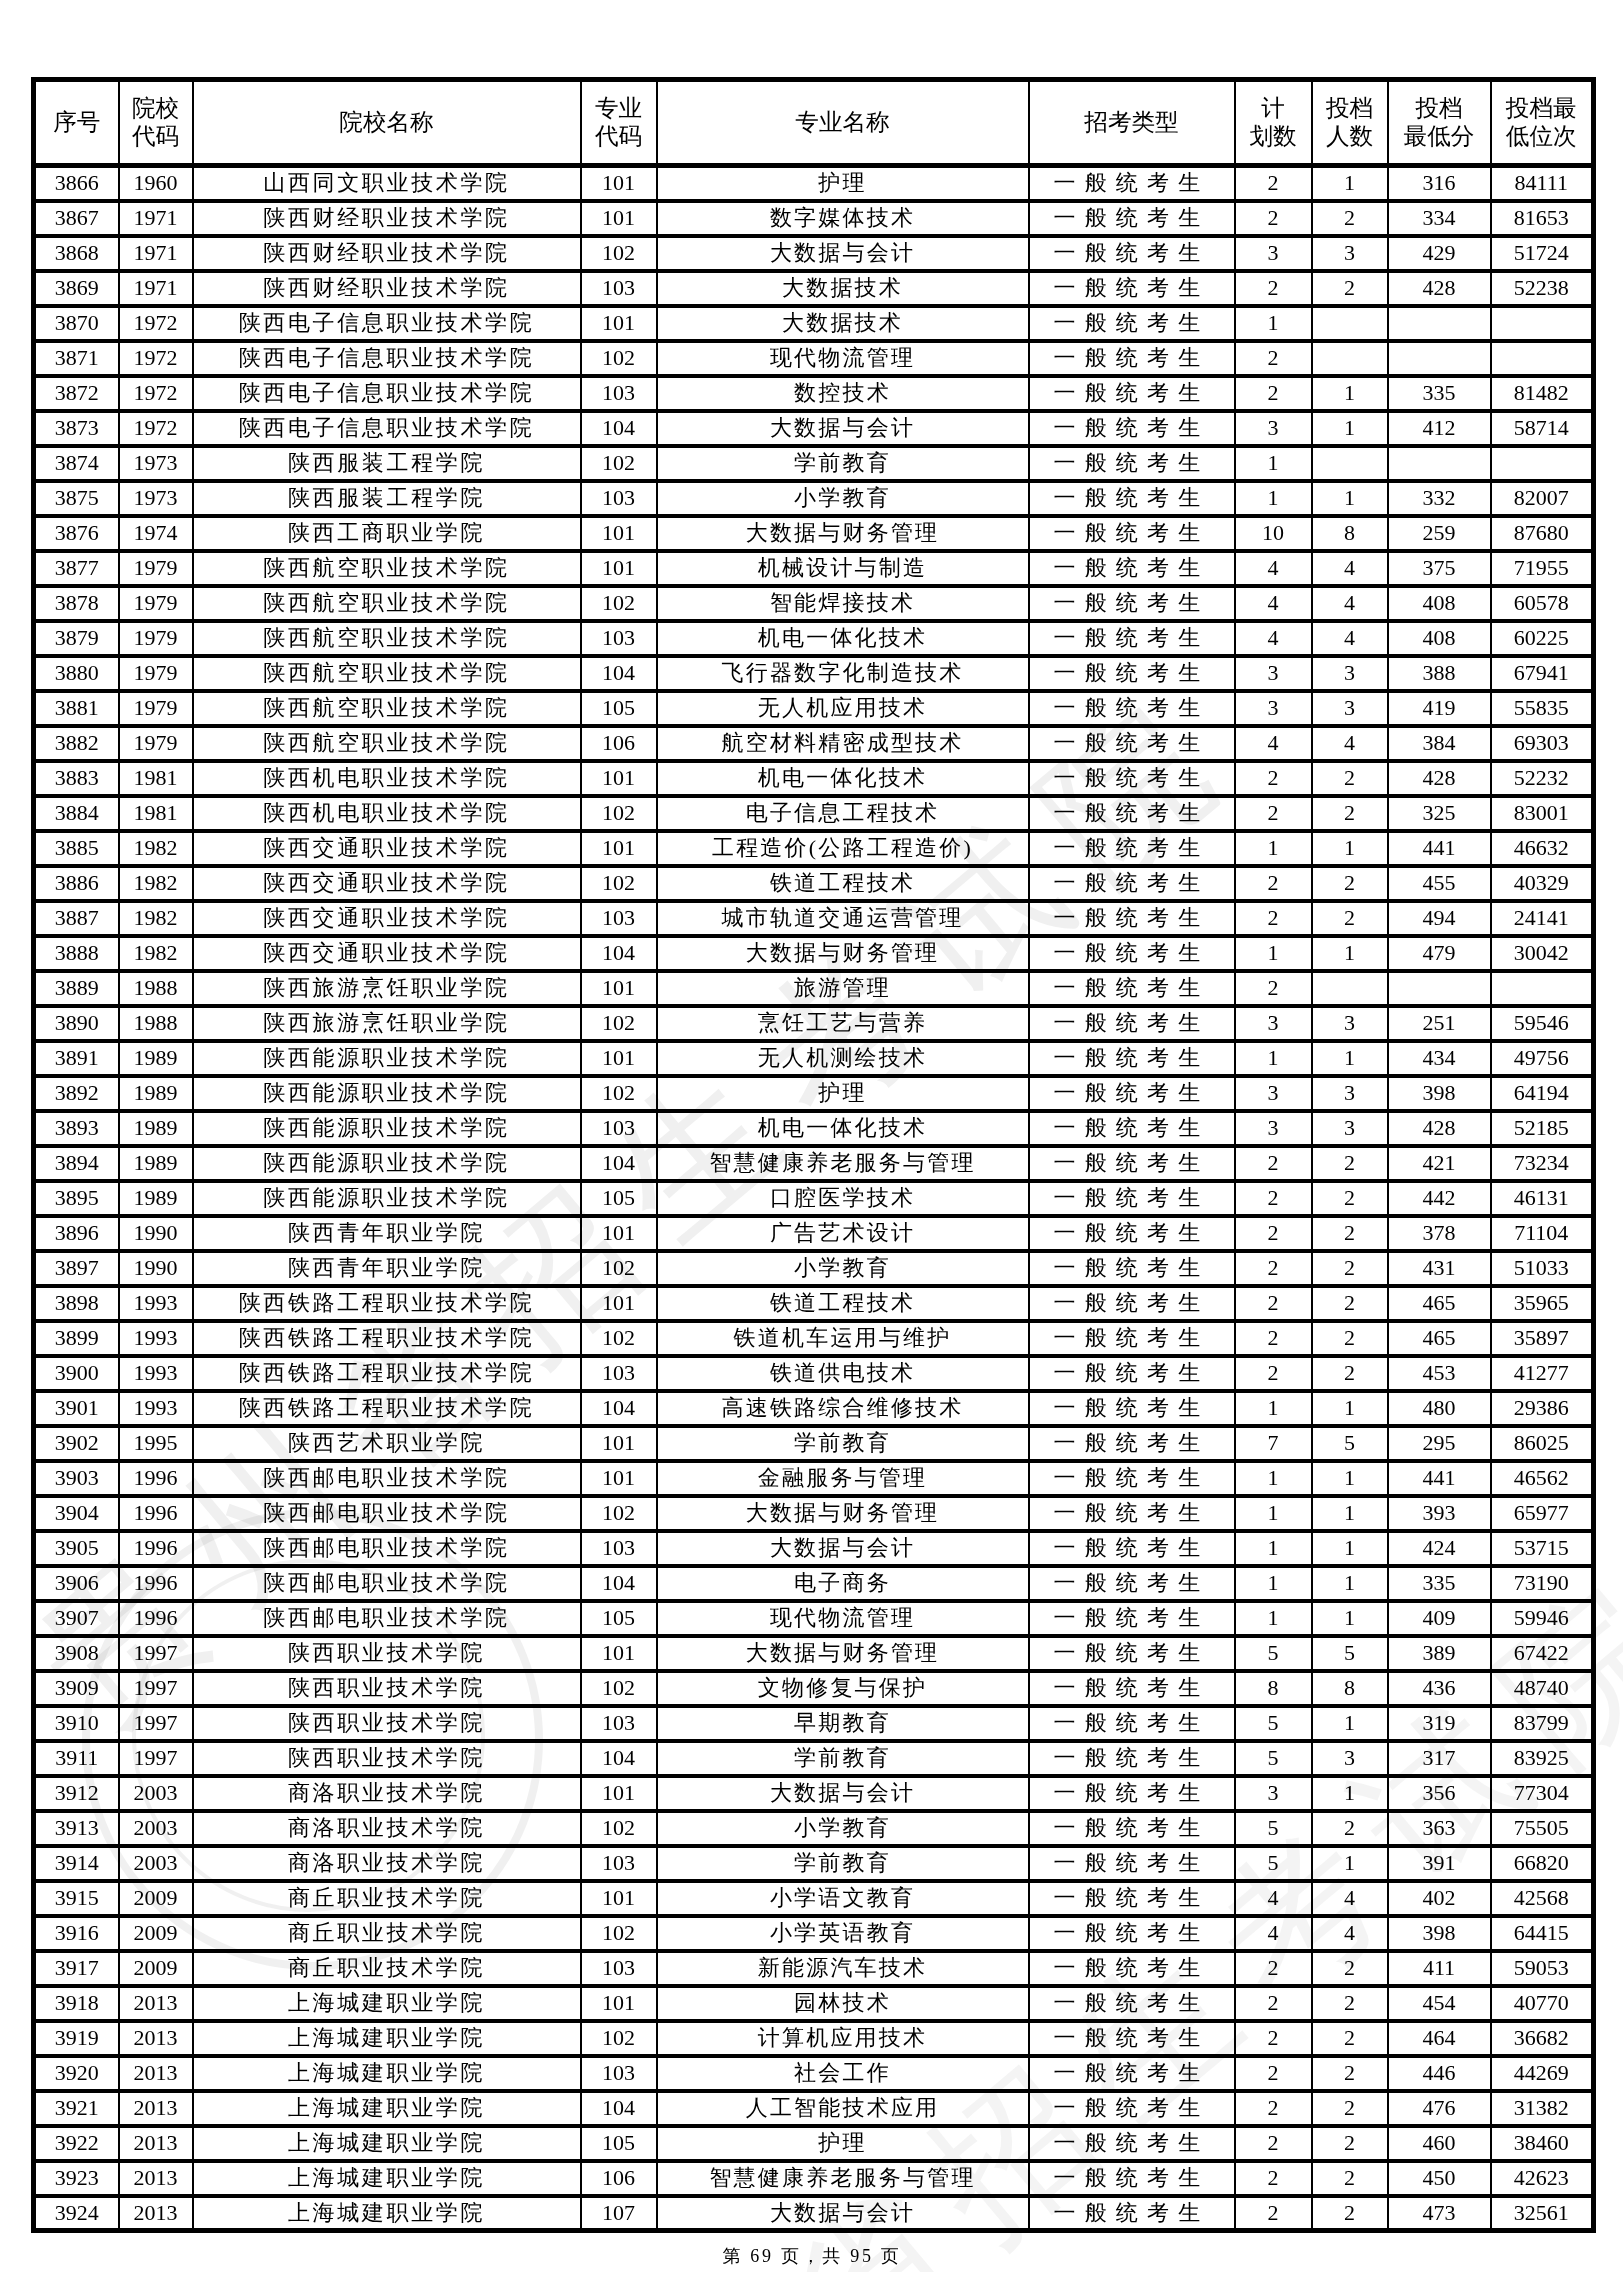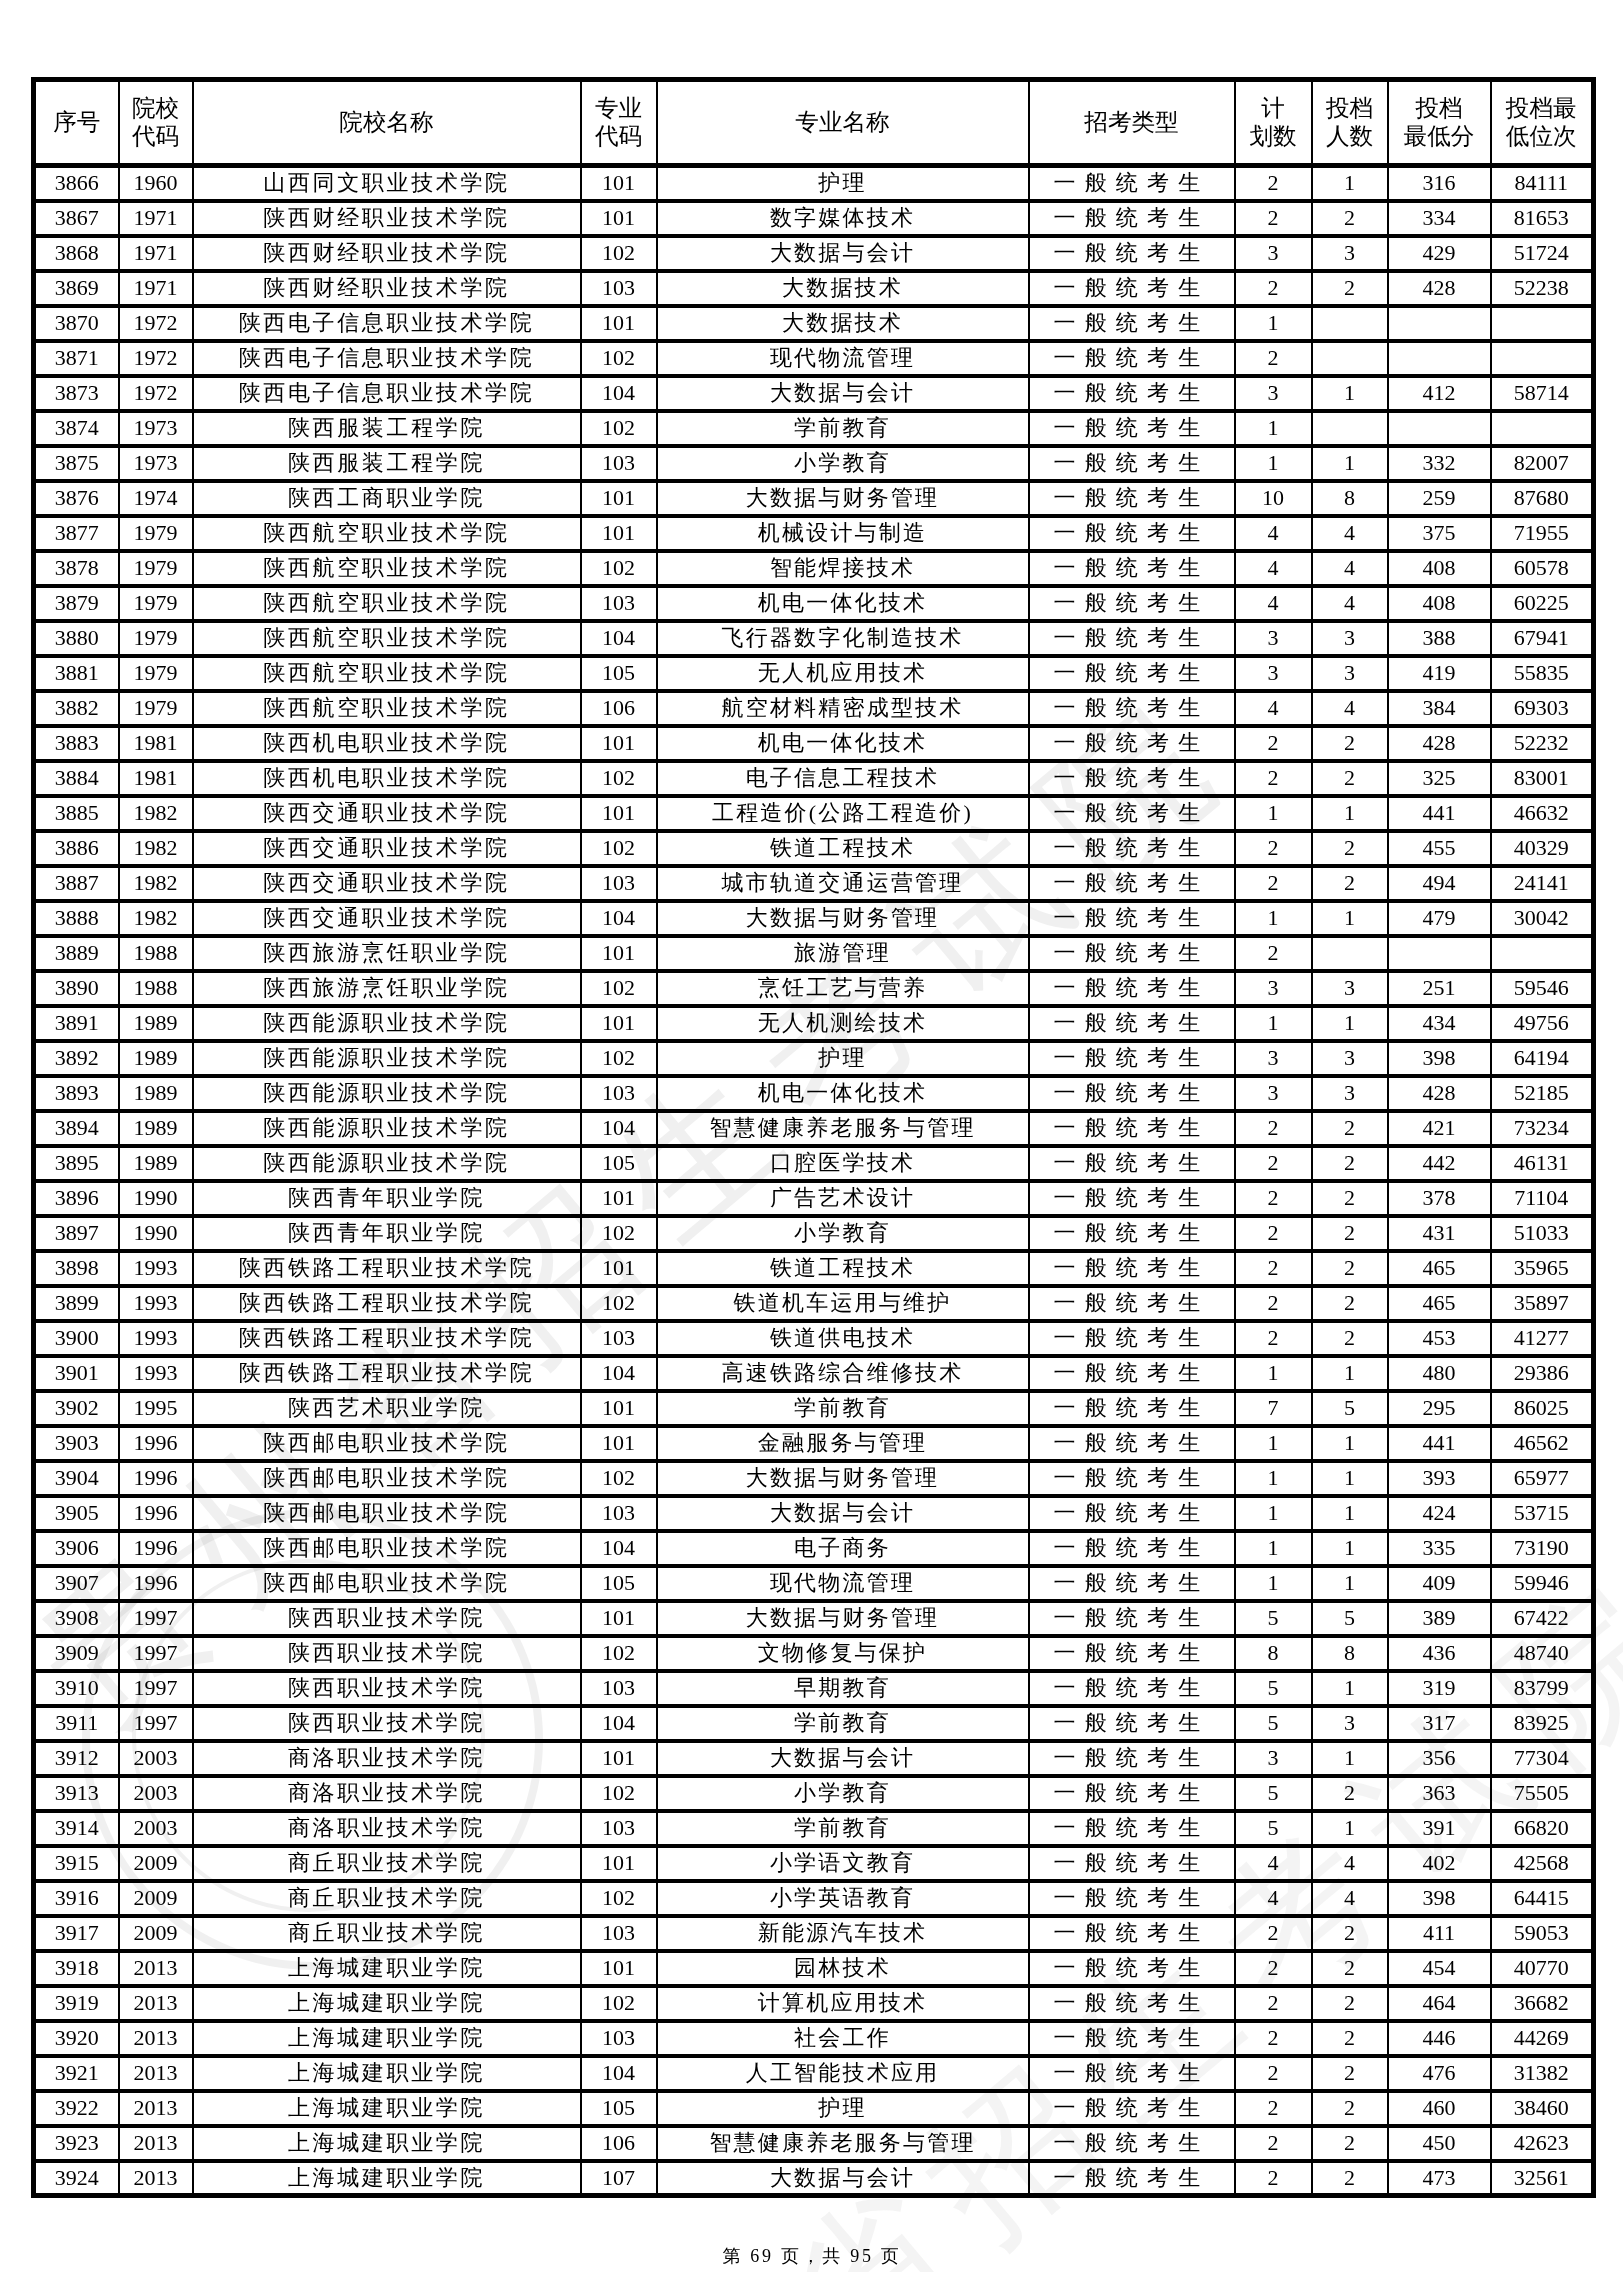--- a/index.html
+++ b/index.html
@@ -191,20 +191,32 @@
         <td>陕西电子信息职业技术学院</td>
         <td>102</td>
         <td>现代物流管理</td>
         <td>一般统考生</td>
         <td>2</td>
         <td></td>
         <td></td>
         <td></td>
       </tr>
       <tr>
+        <td>3872</td>
+        <td>1972</td>
+        <td>陕西电子信息职业技术学院</td>
+        <td>103</td>
+        <td>数控技术</td>
+        <td>一般统考生</td>
+        <td>2</td>
+        <td>1</td>
+        <td>335</td>
+        <td>81482</td>
+      </tr>
+      <tr>
         <td>3873</td>
         <td>1972</td>
         <td>陕西电子信息职业技术学院</td>
         <td>104</td>
         <td>大数据与会计</td>
         <td>一般统考生</td>
         <td>3</td>
         <td>1</td>
         <td>412</td>
         <td>58714</td>

